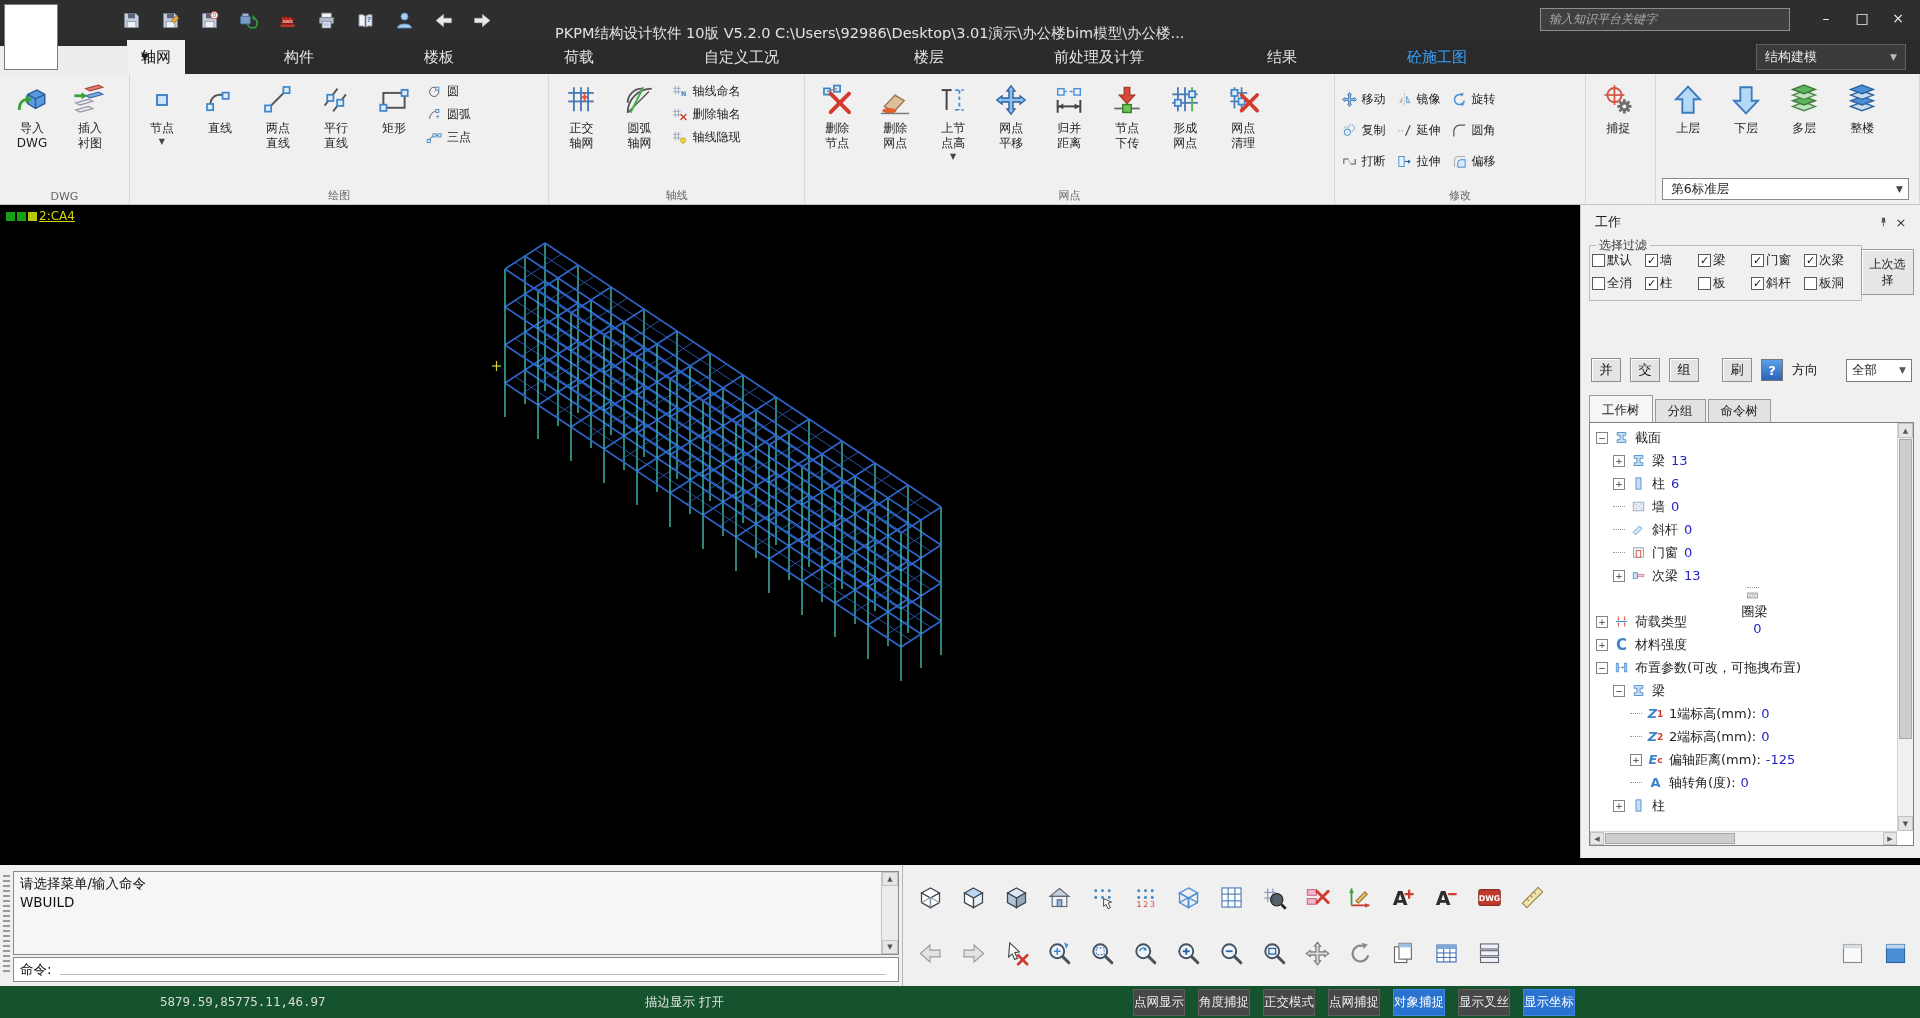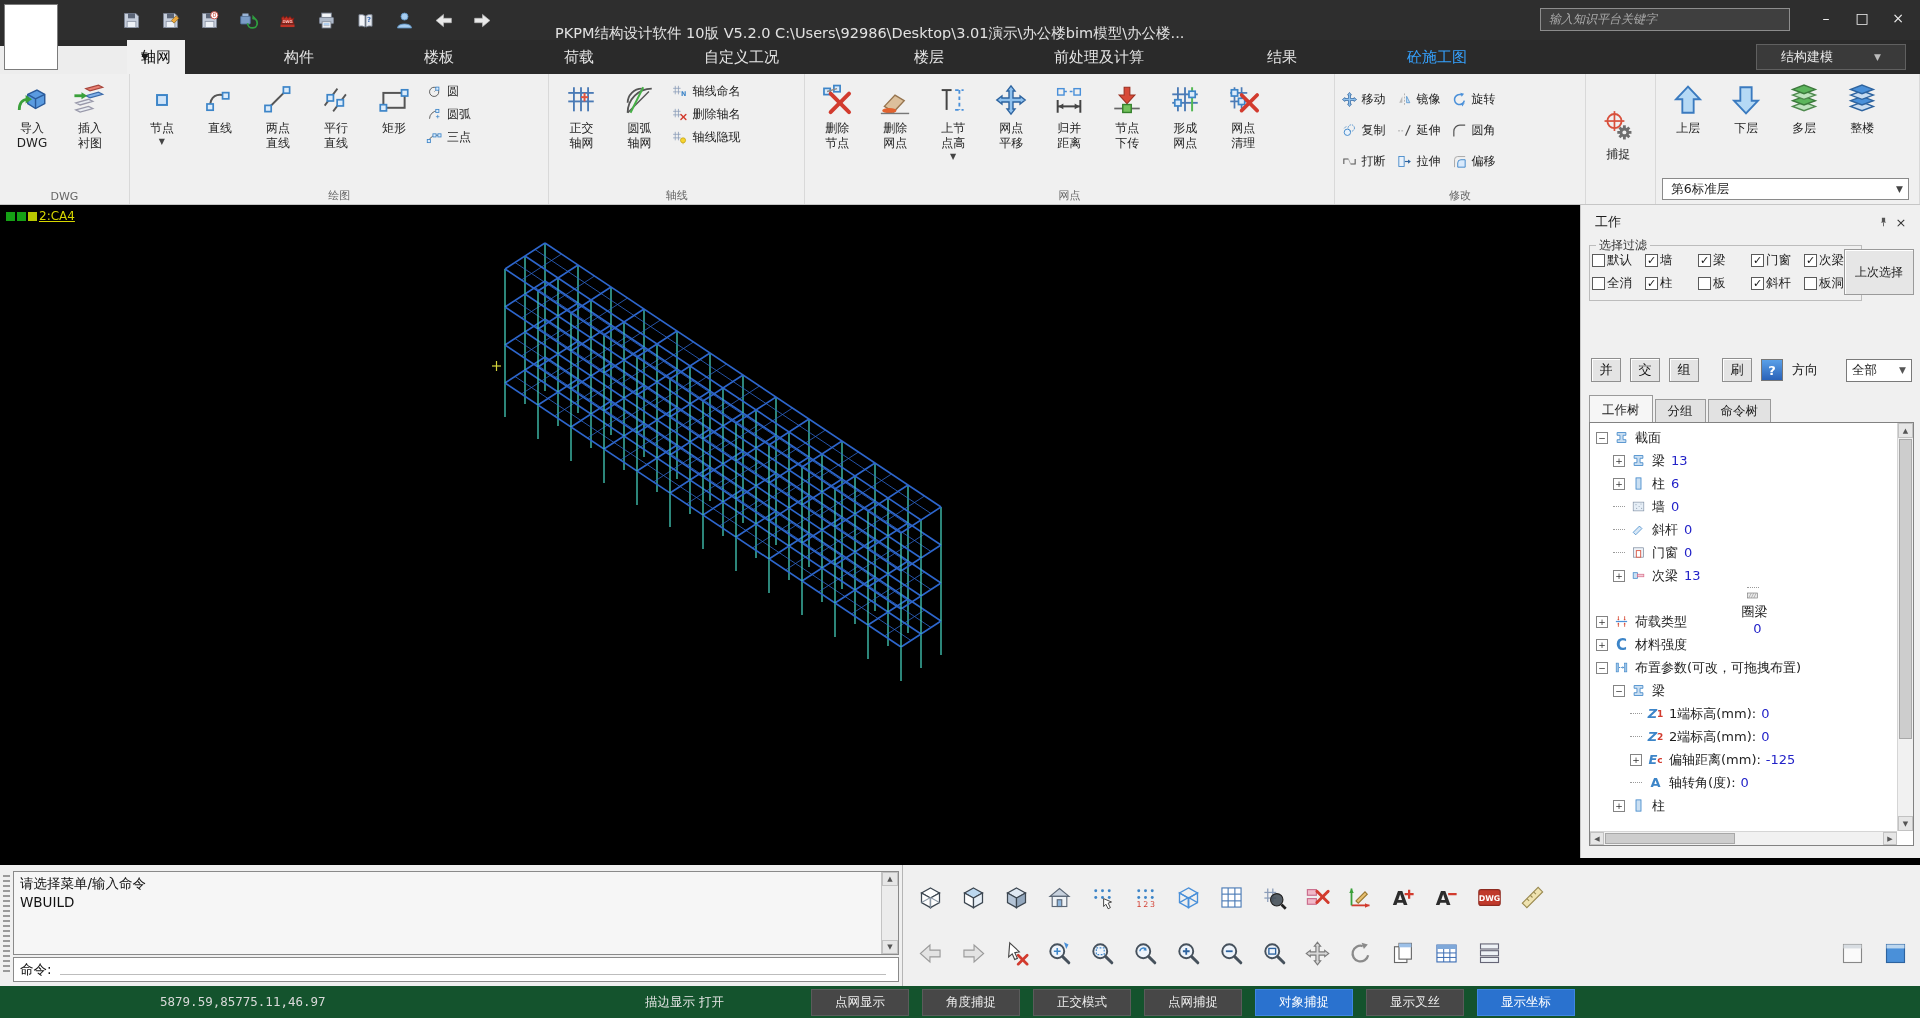--- a/index.html
+++ b/index.html
@@ -14,21 +14,21 @@
   #winbtns{position:absolute;right:4px;top:0;height:36px;display:flex;align-items:center;}
   .wb{width:36px;height:30px;color:#ededed;display:flex;align-items:center;justify-content:center;font-size:14px;}
   
   #tabrow{position:relative;height:34px;background:#2a2a2a;}
   #tabwedge{position:absolute;left:0;top:6px;width:178px;height:28px;background:#ededed;}
   #logo-box{position:absolute;left:4px;top:-36px;width:54px;height:66px;background:#ffffff;border:1px solid #7c7c7c;z-index:6;}
   #logo-caret{position:absolute;left:141px;top:11px;color:#1c1c1c;font-size:10px;z-index:7;}
   .tab{position:absolute;top:0;height:34px;display:flex;align-items:center;padding:0 14px;font-size:15px;color:#e4e4e4;cursor:default;}
   .tab.active{background:#f0f0f0;color:#101010;}
   .tab.accent{color:#35a2ff;}
-  #mode-select{position:absolute;right:14px;top:4px;width:150px;height:26px;background:#3a3a3a;border:1px solid #606060;color:#e9e9e9;display:flex;align-items:center;justify-content:space-between;padding:0 24px;font-size:13px;}
+  #mode-select{position:absolute;right:14px;top:4px;width:150px;height:26px;background:#3a3a3a;border:1px solid #606060;color:#e9e9e9;display:flex;align-items:center;justify-content:space-between;padding:0 8px;font-size:13px;}
   #mode-select .caret{font-size:9px;color:#bbb;}
   
   #ribbon{position:relative;height:131px;background:#f0f0f0;border-bottom:1px solid #c6c6c6;display:flex;}
   .rgroup{position:relative;height:100%;border-right:1px solid #d9d9d9;padding:5px 2px 16px 6px;display:flex;align-items:flex-start;gap:6px;}
   .rglabel{position:absolute;bottom:1px;left:0;right:0;text-align:center;font-size:11px;color:#666;}
   .bigbtn{width:52px;display:flex;flex-direction:column;align-items:center;cursor:default;}
   .bigbtn .bicon{height:42px;display:flex;align-items:center;}
   .blabel{font-size:12px;line-height:15px;color:#1f1f1f;text-align:center;white-space:nowrap;}
   .bdd{font-size:8px;color:#444;line-height:9px;margin-top:1px;}
   .stackcol{display:flex;flex-direction:column;gap:6px;padding-top:4px;}
@@ -45,21 +45,21 @@
   #panel{position:relative;flex:1;background:#f0f0f0;font-size:12.5px;color:#1d1d1d;border-left:1px solid #c8c8c8;}
   .ptitle{position:absolute;top:8px;left:14px;right:10px;display:flex;align-items:center;font-size:13px;}
   .ptitle .sp{flex:1;}
   .pin,.pclose{width:18px;height:16px;display:flex;align-items:center;justify-content:center;color:#333;}
   .filterbox{position:absolute;top:40px;left:8px;right:58px;height:56px;border:1px solid #bcbcbc;}
   .legend{position:absolute;top:-9px;left:6px;background:#f0f0f0;padding:0 3px;font-size:12px;color:#333;}
   .frow{display:flex;height:23px;align-items:center;padding:1px 2px;}
   .frow:first-of-type{margin-top:3px;}
   .fitem{display:flex;align-items:center;width:53px;}
   .cb{width:13px;height:13px;border:1px solid #5a5a5a;background:#fff;font-size:11px;line-height:11px;text-align:center;color:#111;margin-right:2px;flex:none;}
-  .lastsel{position:absolute;top:44px;right:6px;width:70px;height:46px;font-size:12px;line-height:16px;background:#e6e6e6;border:1px solid #9a9a9a;box-shadow:inset 1px 1px 0 #fff;color:#1d1d1d;text-align:center;padding:0 6px;}
+  .lastsel{position:absolute;top:44px;right:6px;width:53px;height:46px;font-size:12px;line-height:16px;background:#e6e6e6;border:1px solid #9a9a9a;box-shadow:inset 1px 1px 0 #fff;color:#1d1d1d;text-align:center;padding:0 6px;}
   .oprow{position:absolute;top:152px;left:10px;right:8px;height:26px;display:flex;align-items:center;gap:9px;}
   .wbtn{min-width:30px;height:24px;background:#e4e4e4;border:1px solid #8f8f8f;box-shadow:inset 1px 1px 0 #fff;font-size:13px;color:#111;}
   .helpbtn{width:22px;height:22px;background:linear-gradient(#5aa0e8,#2a62b8);border:1px solid #777;color:#fff;font-weight:bold;font-size:13px;display:flex;align-items:center;justify-content:center;}
   .dirlabel{font-size:13px;}
   .wcombo{width:66px;height:23px;background:#fff;border:1px solid #7a7a7a;display:flex;align-items:center;justify-content:space-between;padding:0 5px;font-size:12.5px;margin-left:auto;}
   .wcombo .caret{font-size:9px;color:#555;}
   .ptabs{position:absolute;top:190px;left:8px;right:6px;height:27px;display:flex;align-items:flex-end;}
   .ptab{padding:3px 12px;font-size:12.5px;border:1px solid #9a9a9a;border-bottom:none;background:#e2e2e2;margin-right:2px;height:23px;white-space:nowrap;}
   .ptab.active{background:#f6f6f6;height:27px;position:relative;z-index:2;padding-top:6px;}
   .treebox{position:absolute;top:217px;left:8px;right:6px;bottom:12px;background:#fff;border:1px solid #828282;overflow:hidden;}
@@ -87,21 +87,21 @@
   .promptline{flex:1;border-bottom:1px solid #bdbdbd;height:1px;margin:10px 6px 0 8px;}
   #cmdtools{flex:1;padding:4px 8px 4px 10px;display:flex;flex-direction:column;justify-content:space-between;}
   .cmdrow{display:flex;gap:9px;align-items:center;height:57px;}
   .tbi{width:34px;height:34px;display:flex;align-items:center;justify-content:center;}
   .cmdrow2 .tbi:nth-last-child(2){margin-left:auto;}
   
   #statusbar{position:relative;height:32px;background:#14532d;color:#e0e0e0;font-size:12.5px;}
   #coords{position:absolute;left:160px;top:8px;font-family:"DejaVu Sans Mono","Liberation Mono",monospace;color:#d9d9d9;}
   #stcenter{position:absolute;left:645px;top:8px;color:#e6e6e6;}
   #stbtns{position:absolute;right:345px;top:3px;display:flex;gap:13px;}
-  .stbtn{padding:4px 23px;background:#474747;border:1px solid #5b5b5b;color:#ececec;white-space:nowrap;}
+  .stbtn{padding:4px 0;background:#474747;border:1px solid #5b5b5b;color:#ececec;white-space:nowrap;}
   .stbtn.active{background:#2a72cf;border-color:#3e86e3;color:#fff;}
 </style>
 </head>
 <body>
 
 <div id="app">
 
   <div id="titlebar">
     <div id="tb-icons">
         <div class="tbi20">
@@ -612,21 +612,21 @@
               <svg viewBox="0 0 24 24" width="17" height="17" aria-hidden="true">
                 <path d="M5 20V9.5A4.5 4.5 0 0 1 9.5 5H20" fill="none" stroke="#aaa" stroke-width="1.4"></path>
                 <path d="M9.5 20v-6a4.5 4.5 0 0 1 4.5-4.5h6V20z" fill="#d9eafc" stroke="#3d85c8" stroke-width="1.3"></path>
               </svg>
             </span>
             <span>偏移</span>
           </div>
         </div>
         <div class="rglabel">修改</div>
       </div>
-      <div class="rgroup" style="width: 70px; align-items: center;">
+      <div class="rgroup" style="width: 70px;">
         <div class="bigbtn">
           <span class="bicon">
             <svg viewBox="0 0 24 24" width="34" height="34" aria-hidden="true">
               <circle cx="9.5" cy="8.5" r="5" fill="none" stroke="#d8503c" stroke-width="1.3"></circle>
               <line x1="9.5" y1="1.5" x2="9.5" y2="15.5" stroke="#d8503c" stroke-width="1.2"></line>
               <line x1="2.5" y1="8.5" x2="16.5" y2="8.5" stroke="#d8503c" stroke-width="1.2"></line>
               <g stroke="#6e6e6e" stroke-width="2">
                 <line x1="16.5" y1="11.5" x2="16.5" y2="21.5"></line>
                 <line x1="11.5" y1="16.5" x2="21.5" y2="16.5"></line>
                 <line x1="13" y1="13" x2="20" y2="20"></line>

